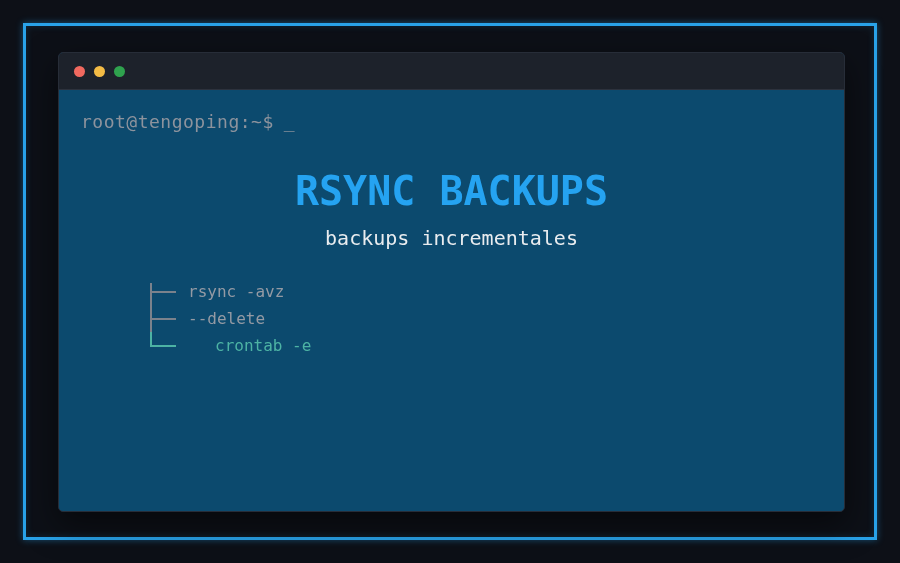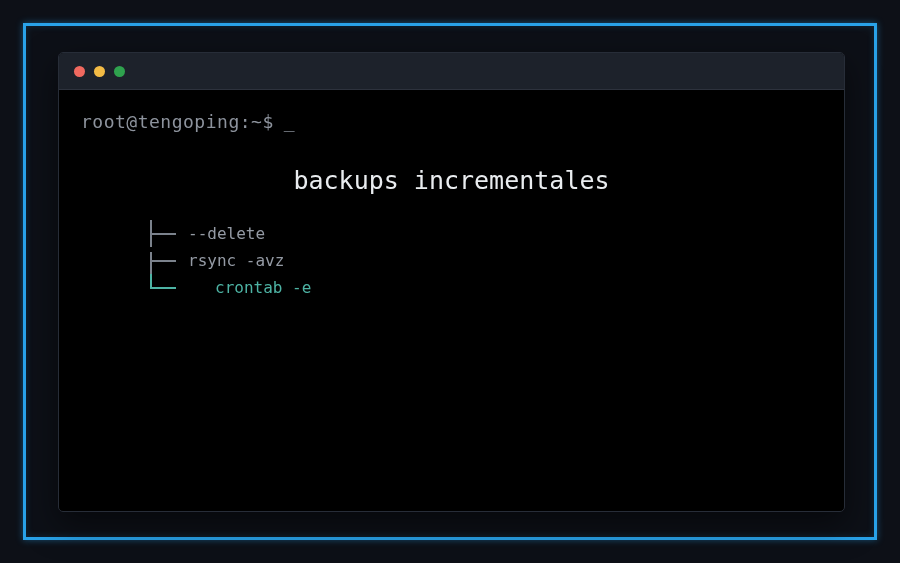--- a/index.html
+++ b/index.html
@@ -13,21 +13,21 @@
   .frame {
     position: absolute;
     left: 23px; top: 23px; right: 23px; bottom: 23px;
     border: 3px solid #29a2e9;
     box-shadow: 0 0 7px rgba(41,162,233,.45), inset 0 0 7px rgba(41,162,233,.18);
   }
   .window {
     position: absolute;
     left: 58px; top: 52px;
     width: 787px; height: 460px;
-    background: #000000;
+    background: #0c4a6e;
     border: 1px solid #272d38;
     border-radius: 5px;
     box-shadow: 0 12px 32px rgba(0,0,0,.5);
     overflow: hidden;
   }
   .titlebar {
     height: 37px;
     background: #1d222b;
     border-bottom: 1px solid #2d323d;
     display: flex;
@@ -51,21 +51,21 @@
   .prompt-line .cursor { margin-left: 10px; }
   .hero { text-align: center; margin-top: 40px; margin-right: 22px; }
   .hero-title {
     font-size: 40px;
     line-height: 40px;
     font-weight: 700;
     color: #25a3f1;
   }
   .hero-subtitle {
     margin-top: 18px;
-    font-size: 25px;
+    font-size: 20px;
     line-height: 19px;
     color: #e9ecef;
   }
   .tree { margin-top: 30px; margin-left: 69px; }
   .tree-row {
     display: flex;
     align-items: center;
     height: 27px;
     font-size: 16px;
   }
@@ -93,37 +93,38 @@
     <span class="dot" style="background: rgb(243, 187, 69);"></span>
     <span class="dot" style="background: rgb(47, 162, 78);"></span>
   </div>
 
   <div class="content">
     <div class="prompt-line">
       <span>root@tengoping:~$</span><span class="cursor">_</span>
     </div>
 
     <div class="hero">
+      <div class="hero-title" style="color: rgb(37, 163, 241);">RSYNC BACKUPS</div>
       <div class="hero-subtitle" style="color: rgb(233, 236, 239);">backups incrementales</div>
     </div>
 
     <div class="tree">
+      <div class="tree-row row-first">
+        <span class="connector">
+          <span class="v"></span>
+            <span class="h"></span>
+        </span>
+        <span style="color: rgb(148, 154, 164);">rsync -avz</span>
+      </div>
       <div class="tree-row">
         <span class="connector">
           <span class="v"></span>
             <span class="h"></span>
         </span>
         <span style="color: rgb(148, 154, 164);">--delete</span>
-      </div>
-      <div class="tree-row row-first">
-        <span class="connector">
-          <span class="v"></span>
-            <span class="h"></span>
-        </span>
-        <span style="color: rgb(148, 154, 164);">rsync -avz</span>
       </div>
       <div class="tree-row row-elbow">
         <span class="connector">
           <span class="v"></span>
             <span class="h"></span>
         </span>
         <span style="color: rgb(77, 179, 164); margin-left: 27px;">crontab -e</span>
       </div>
     </div>
   </div>

